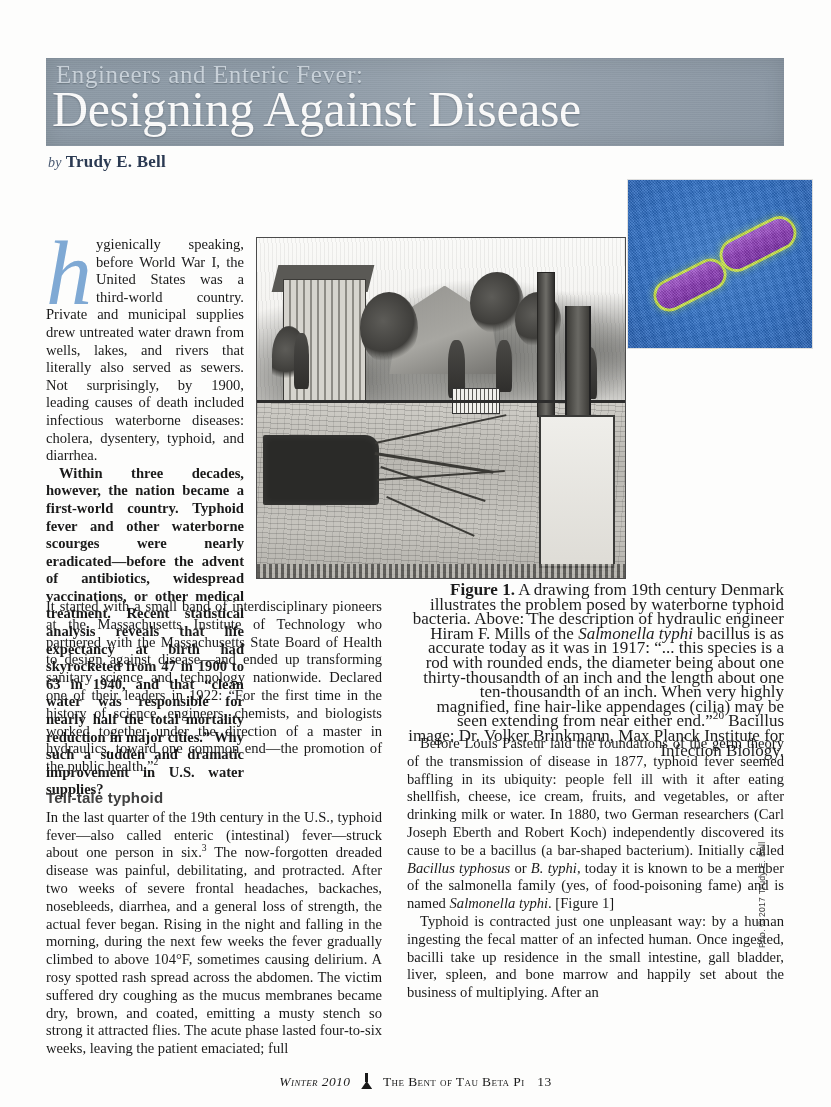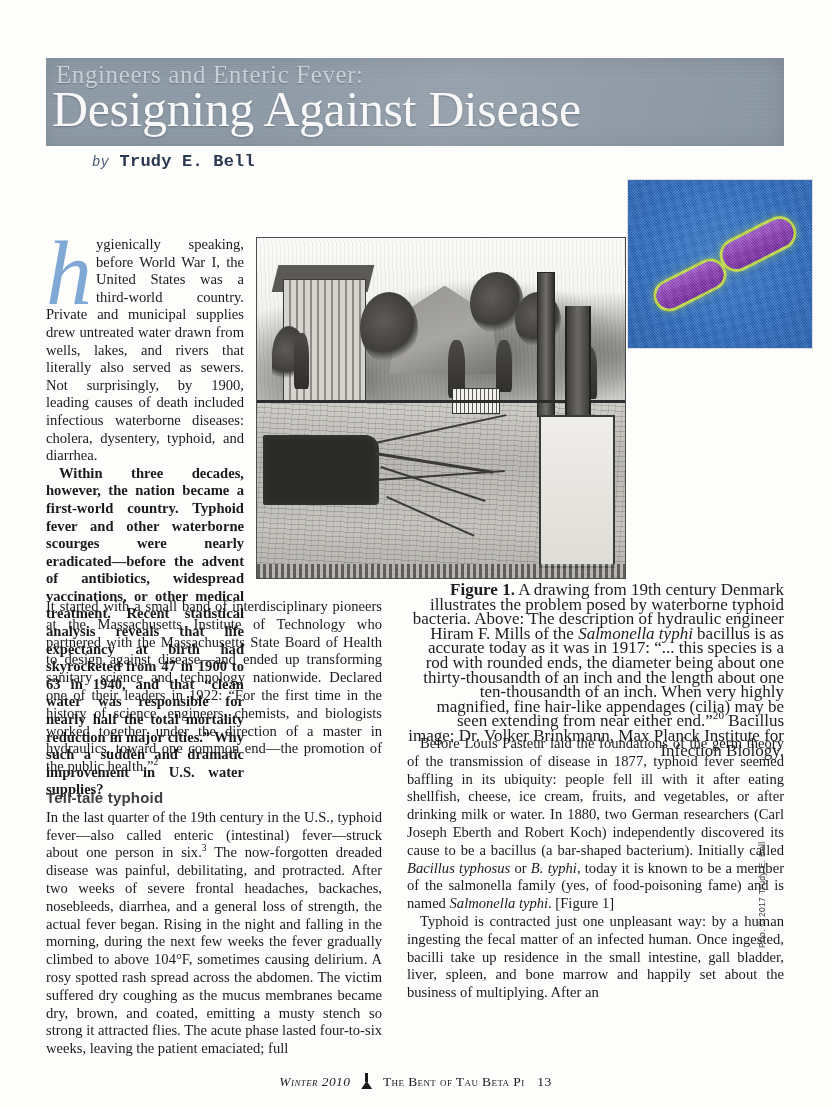--- a/index.html
+++ b/index.html
@@ -56,26 +56,25 @@
     letter-spacing: -0.4px;
     white-space: nowrap;
     text-shadow: 0 1px 2px rgba(40,50,60,0.35);
   }
 
   
   .byline {
     position: absolute;
     left: 48px;
     top: 152px;
-    font-family: Liberation Mono, monospace;
+    font-family: Liberation Serif, serif;
     font-size: 17px;
     color: #2b3a52;
     font-weight: bold;
     letter-spacing: 0.2px;
-    margin-left: 44px;
   }
   .byline .by {
     font-weight: normal;
     font-size: 14px;
     font-style: italic;
     color: #4a5a72;
   }
 
   
   .figure-wrap {

